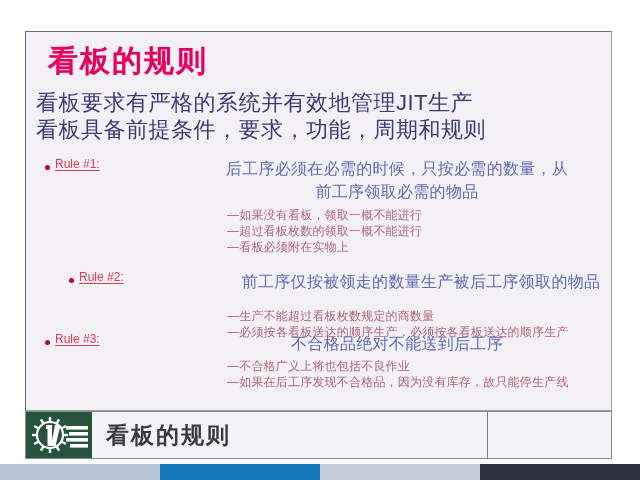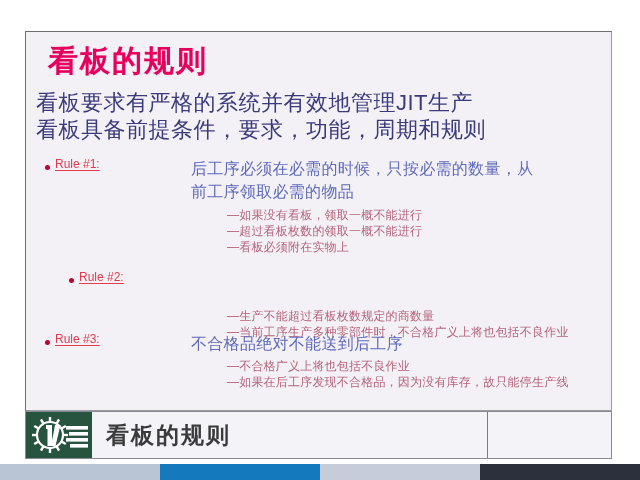--- a/index.html
+++ b/index.html
@@ -93,21 +93,21 @@
   .rule-text {
     position: absolute;
     left: 165px;
     top: 0px;
     width: 412px;
     font-size: 16px;
     color: #5f6aba;
     line-height: 23px;
     letter-spacing: 0.3px;
   }
-  .rule-text-line { display: block; white-space: nowrap; }
+  .rule-text-line { display: block; white-space: nowrap; text-align: center; }
 
   .rule-subs {
     position: absolute;
     left: 165px;
     width: 420px;
     color: #b5637a;
     font-size: 12px;
     line-height: 16px;
     letter-spacing: 0.2px;
   }
@@ -200,24 +200,27 @@
         <span class="rule-sub-line">—如果没有看板，领取一概不能进行</span>
         <span class="rule-sub-line">—超过看板枚数的领取一概不能进行</span>
         <span class="rule-sub-line">—看板必须附在实物上</span>
       </div>
     </div>
 
     <div class="rule-block" id="rule-block-2">
       <div class="rule-head">
         <span class="rule-bullet"></span>
         <span class="rule-label">Rule #2:</span>
+        <span class="rule-text">
+          <span class="rule-text-line">前工序仅按被领走的数量生产被后工序领取的物品</span>
+        </span>
       </div>
       <div class="rule-subs" id="rule-subs-2">
         <span class="rule-sub-line">—生产不能超过看板枚数规定的商数量</span>
-        <span class="rule-sub-line">—当前工序生产多种零部件时，不合格广义上将也包括不良作业</span>
+        <span class="rule-sub-line">—必须按各看板送达的顺序生产，必须按各看板送达的顺序生产</span>
       </div>
     </div>
 
     <div class="rule-block" id="rule-block-3">
       <div class="rule-head">
         <span class="rule-bullet"></span>
         <span class="rule-label">Rule #3:</span>
         <span class="rule-text">
           <span class="rule-text-line">不合格品绝对不能送到后工序</span>
         </span>

